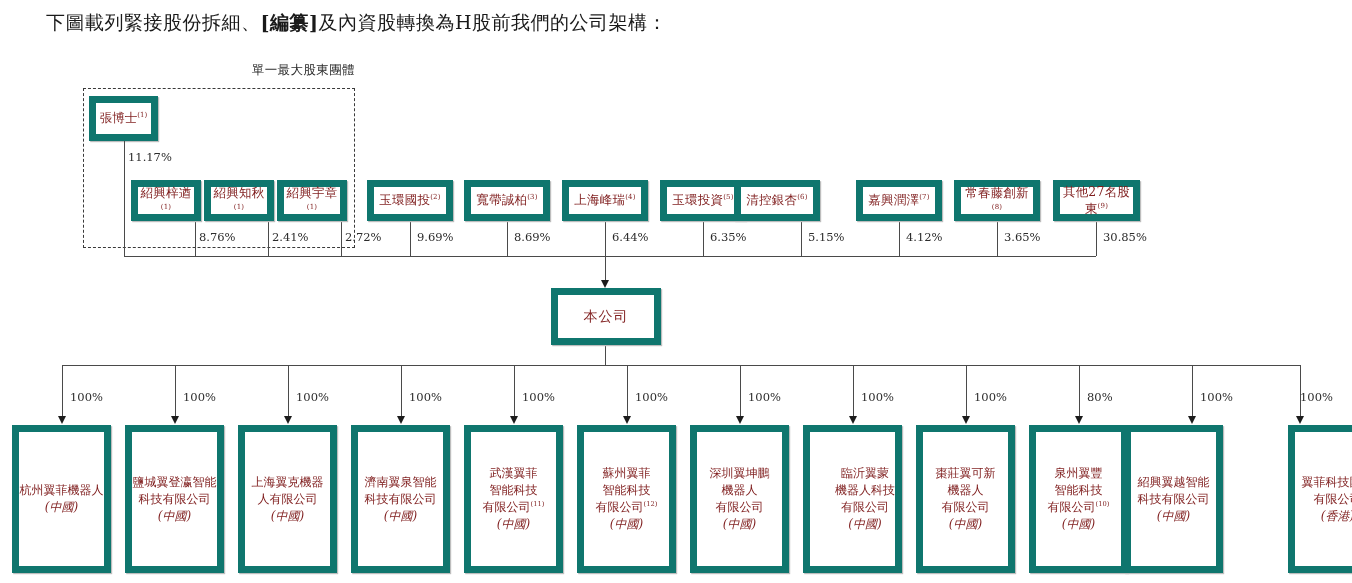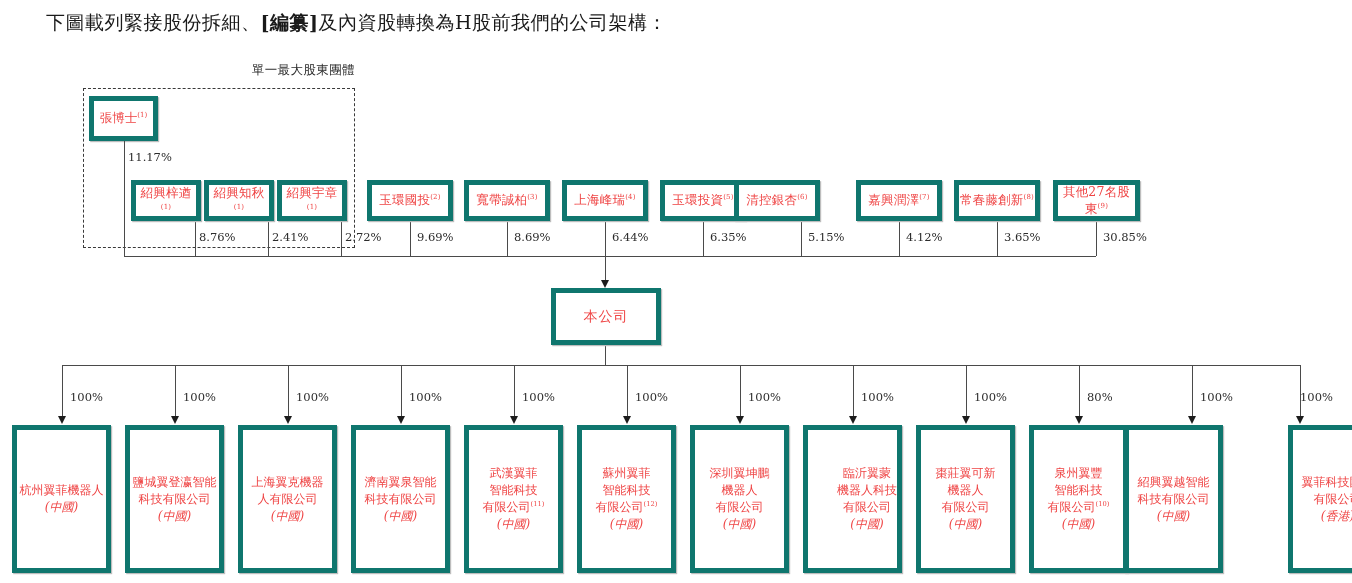--- a/index.html
+++ b/index.html
@@ -29,27 +29,27 @@
     white-space: nowrap;
     color: #1a1a1a;
   }
   #heading .bold { font-weight: bold; }
 
   
   .box {
     position: absolute;
     box-sizing: border-box;
     background: #ffffff;
-    border: 5px solid #0f766e;
+    border: 7px solid #0f766e;
     box-shadow: 1.2px 1.2px 0 #bdbdbd;
     display: flex;
     align-items: center;
     justify-content: center;
     text-align: center;
-    color: #ef4444;
+    color: #7f1d1d;
   }
   .box .txt { display: block; }
   sup.ref {
     font-size: 0.56em;
     vertical-align: super;
     line-height: 0;
   }
 
   
   #group-label {

